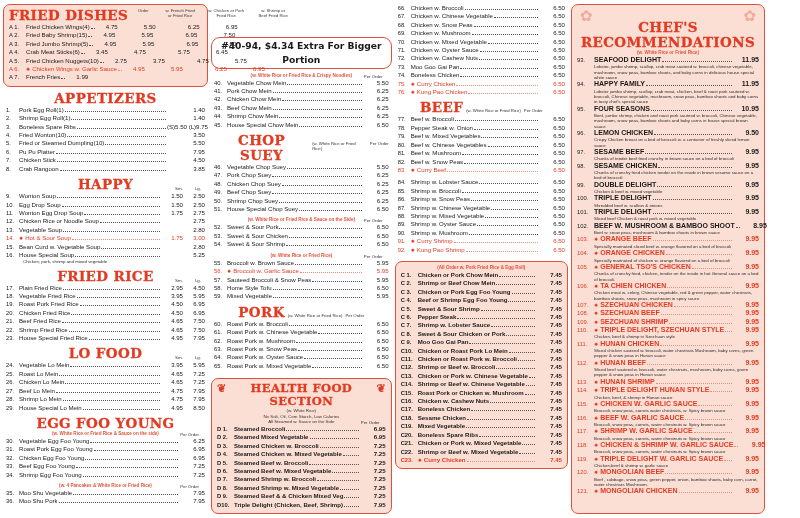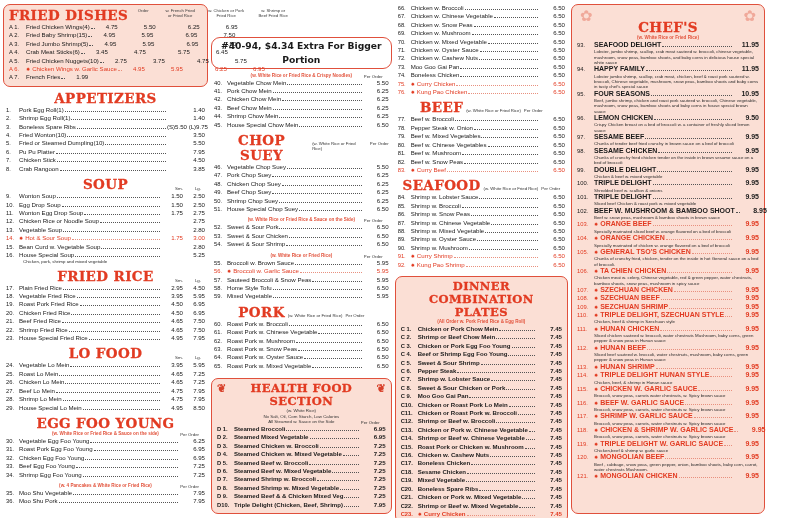--- a/index.html
+++ b/index.html
@@ -237,21 +237,21 @@
             <span class="num w13">8.</span>
             <span class="nm">Crab Rangoon</span>
             <span class="dots"></span>
             <span class="pr w38">3.85</span>
           </div>
         </div>
     </div>
 
     <div class="plain">
       <div style="position:relative;">
-        <div class="hdr h-lg">SOUP</div>
+        <div class="hdr h-lg">HAPPY</div>
         <div class="sz" style="position:absolute;right:0;bottom:1px;">
           <span>Sm.</span>
           <span>Lg.</span>
         </div>
       </div>
       <div id="soup-list">
           <div class="row">
             <span class="num w13">9.</span>
             <span class="nm">Wonton Soup</span>
             <span class="dots"></span>
@@ -898,25 +898,20 @@
             <span class="num w13">83.</span>
             <span class="star" style="margin-right: 2px;">✹</span>
             <span class="nm">Curry Beef</span>
             <span class="dots"></span>
             <span class="pr w26">6.50</span>
           </div>
         </div>
     </div>
 
     <div class="plain">
-      <div class="inline-head">
-        <span class="hdr h-lg">SEAFOOD</span>
-        <span class="t">(w. White Rice or Fried Rice)</span>
-        <span class="t">Per Order</span>
-      </div>
       <div id="seafood-list">
           <div class="row">
             <span class="num w13">84.</span>
             <span class="nm">Shrimp w. Lobster Sauce</span>
             <span class="dots"></span>
             <span class="pr w26">6.50</span>
           </div>
           <div class="row">
             <span class="num w13">85.</span>
             <span class="nm">Shrimp w. Broccoli</span>
@@ -964,21 +959,20 @@
             <span class="num w13">92.</span>
             <span class="star" style="margin-right: 2px;">✹</span>
             <span class="nm">Kung Pao Shrimp</span>
             <span class="dots"></span>
             <span class="pr w26">6.50</span>
           </div>
         </div>
     </div>
 
     <div class="box" style="margin-top:3px;">
-      <div class="hdr h-md">DINNER COMBINATION PLATES</div>
       <div class="sub">(All Order w. Pork Fried Rice &amp; Egg Roll)</div>
       <div id="combo-list">
           <div class="row bold">
             <span class="num w17">C 1.</span>
             <span class="nm">Chicken or Pork Chow Mein</span>
             <span class="dots"></span>
             <span class="pr w26">7.45</span>
           </div>
           <div class="row bold">
             <span class="num w17">C 2.</span>
@@ -1115,20 +1109,21 @@
           </div>
         </div>
     </div>
   </div>
 
   <div class="col c4">
     <div class="box" style="height:100%;">
       <span class="rec-flower l">✿</span>
       <span class="rec-flower r">✿</span>
       <div class="hdr h-lg" style="margin-top:12px;">CHEF'S</div>
+      <div class="hdr h-lg">RECOMMENDATIONS</div>
       <div class="sub">(w. White Rice or Fried Rice)</div>
       <div id="rec-list">
           <div class="row">
             <span class="num w17">93.</span>
             <span class="nm" style="font-weight: bold; font-size: 7px;">SEAFOOD DELIGHT</span>
             <span class="dots"></span>
             <span class="pr w26" style="font-weight: bold; font-size: 7px;">11.95</span>
           </div>
           <div class="desc">Lobster, jumbo shrimp, scallop, crab meat sauteed w. broccoli, chinese vegetable, mushroom, snow peas, bamboo shoots, and baby corns in delicious house special white sauce</div>
           <div class="row">

